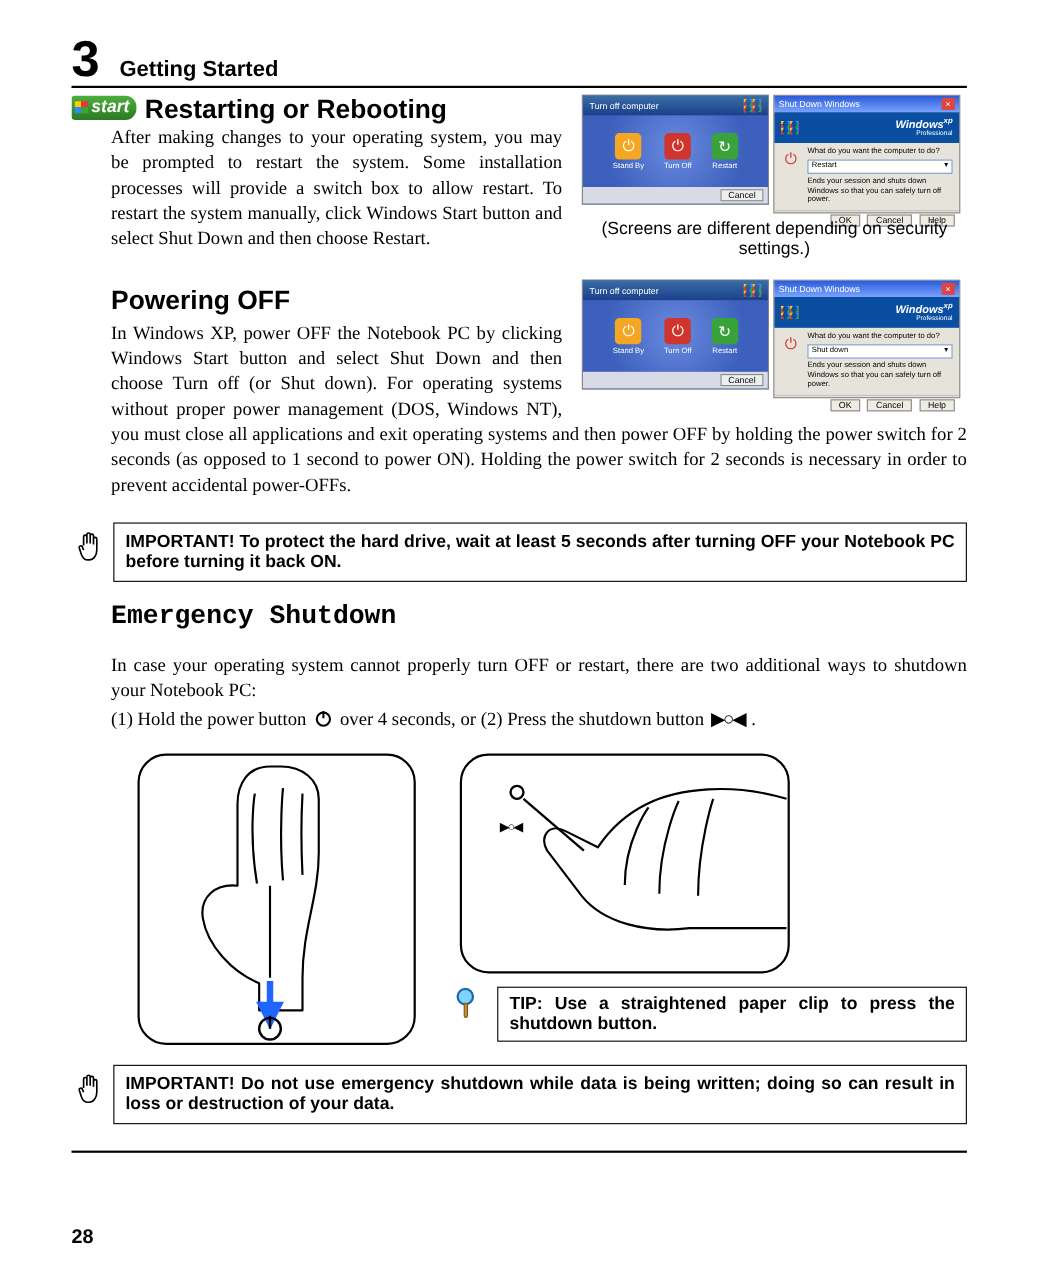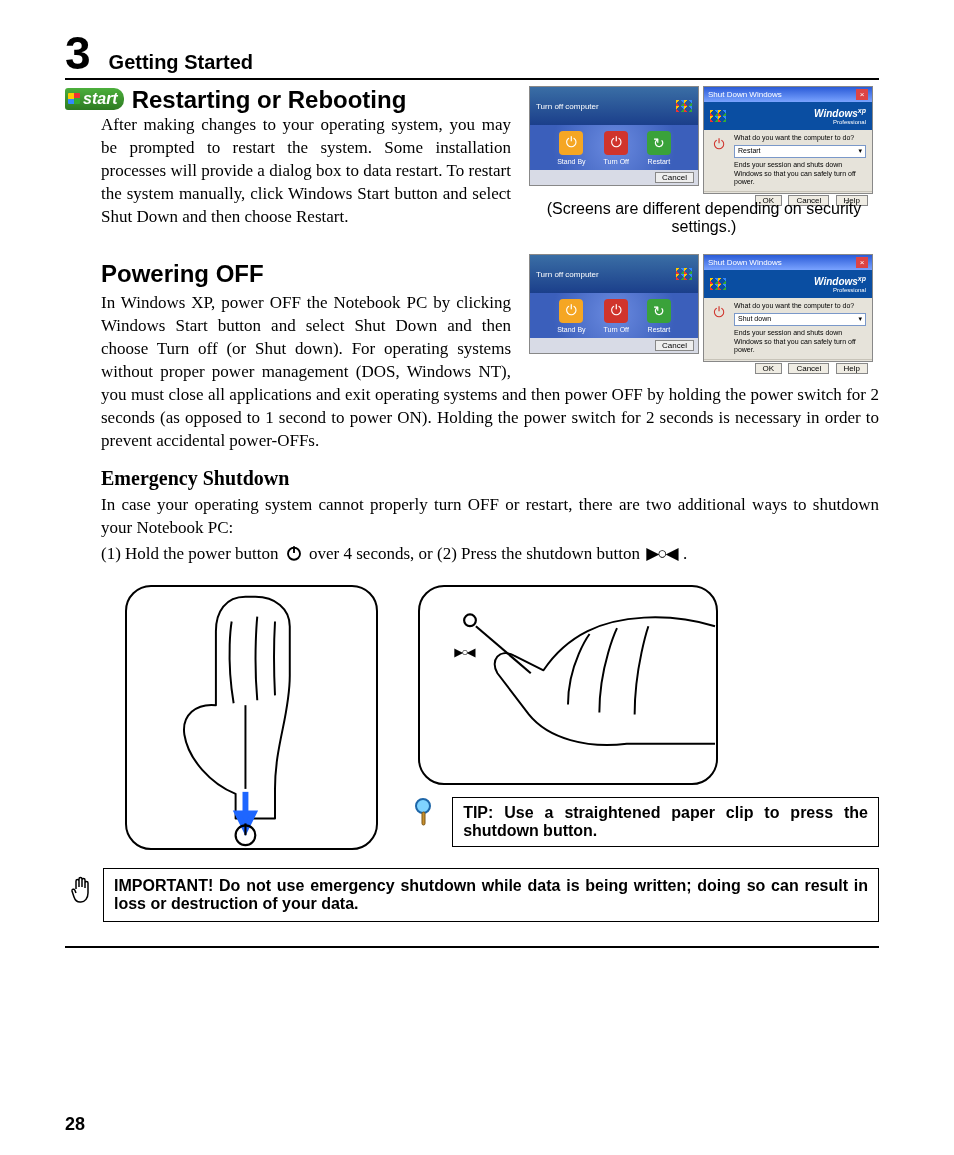--- a/index.html
+++ b/index.html
@@ -35,24 +35,24 @@
     font-size: 20px;
     font-weight: bold;
   }
   .h1 {
     font-family: Arial, Helvetica, sans-serif;
     font-size: 24px;
     font-weight: bold;
     margin: 6px 0 4px 0;
   }
   .h2 {
-    font-family: Liberation Serif, serif;
-    font-size: 20px;
-    font-weight: bold;
-    margin: 10px 0 4px 0;
+    font-family: Liberation Mono, monospace;
+    font-size: 24px;
+    font-weight: bold;
+    margin: 10px 0 20px 0;
   }
   .body-block {
     overflow: auto;
     margin-bottom: 10px;
   }
   .body-text {
     font-size: 17px;
     line-height: 1.35;
     text-align: justify;
     margin: 0 0 4px 0;
@@ -75,21 +75,21 @@
   }
   .ss-blue {
     width: 170px;
     height: 100px;
     background: #3b5fbb;
     display: flex;
     flex-direction: column;
   }
   .ss-titlebar {
     background: linear-gradient(#3a6ea5,#1b3f8b);
-    padding: 13px 6px;
+    padding: 3px 6px;
     display: flex;
     justify-content: space-between;
     align-items: center;
   }
   .ss-flag {
     width: 16px; height: 12px;
     background:
       linear-gradient(45deg,#e33 25%,transparent 25%),
       linear-gradient(-45deg,#3a3 25%,transparent 25%),
       linear-gradient(45deg,transparent 75%,#38f 75%),
@@ -350,21 +350,21 @@
       <div class="caption">(Screens are different depending on security settings.)</div>
     </div>
 
     <div>
       <span class="start-badge">
         <span class="start-flag"></span>
         <span>start</span>
       </span>
       <span class="h1" style="display:inline;">Restarting or Rebooting</span>
     </div>
-    <p class="body-text" style="margin-left:36px;">After making changes to your operating system, you may be prompted to restart the system. Some installation processes will provide a dialog box to data restart. To restart the system manually, click Windows Start button and select Shut Down and then choose Restart.</p>
+    <p class="body-text" style="margin-left:36px;">After making changes to your operating system, you may be prompted to restart the system. Some installation processes will provide a switch box to allow restart. To restart the system manually, click Windows Start button and select Shut Down and then choose Restart.</p>
   </div>
 
   <div class="body-block" style="margin-top:14px;">
     <div class="float-right" style="width:350px;">
       <div class="screens">
         <div class="screenshot ss-blue">
           <div class="ss-titlebar">
             <span>Turn off computer</span>
             <span class="ss-flag"></span>
           </div>
@@ -412,20 +412,28 @@
             <span class="ss-classic-btn">Help</span>
           </div>
         </div>
       </div>
     </div>
 
     <div class="h1" style="margin-left:36px;">Powering OFF</div>
     <p class="body-text" style="margin-left:36px;">In Windows XP, power OFF the Notebook PC by clicking Windows Start button and select Shut Down and then choose Turn off (or Shut down). For operating systems without proper power management (DOS, Windows NT), you must close all applications and exit operating systems and then power OFF by holding the power switch for 2 seconds (as opposed to 1 second to power ON). Holding the power switch for 2 seconds is necessary in order to prevent accidental power-OFFs.</p>
   </div>
 
+  <div class="note-box">
+    <span class="note-icon">
+      <svg viewBox="0 0 24 30" width="26" height="30">
+          <path fill="none" stroke="#000" stroke-width="1.5" d="M7 14 V6 a1.5 1.5 0 0 1 3 0 V12 M10 12 V4 a1.5 1.5 0 0 1 3 0 V12 M13 12 V5 a1.5 1.5 0 0 1 3 0 V13 M16 13 V8 a1.5 1.5 0 0 1 3 0 V18 c0 5 -3 9 -7 9 h-1 c-3 0 -5 -2 -6 -5 l-2 -6 a1.5 1.5 0 0 1 2.8 -1 L7 18"></path>
+        </svg>
+    </span>
+    <span>IMPORTANT!  To protect the hard drive, wait at least 5 seconds after turning OFF your Notebook PC before turning it back ON.</span>
+  </div>
 
   <div style="margin-left:36px;">
     <div class="h2">Emergency Shutdown</div>
     <p class="body-text">In case your operating system cannot properly turn OFF or restart, there are two additional ways to shutdown your Notebook PC:</p>
     <p class="body-text">
       <span>(1) Hold the power button </span>
       <span class="inline-power">
         <svg width="18" height="18" viewBox="0 0 24 24">
             <circle cx="12" cy="13" r="8" fill="none" stroke="#000" stroke-width="2.5"></circle>
             <line x1="12" y1="3" x2="12" y2="12" stroke="#000" stroke-width="2.5"></line>

